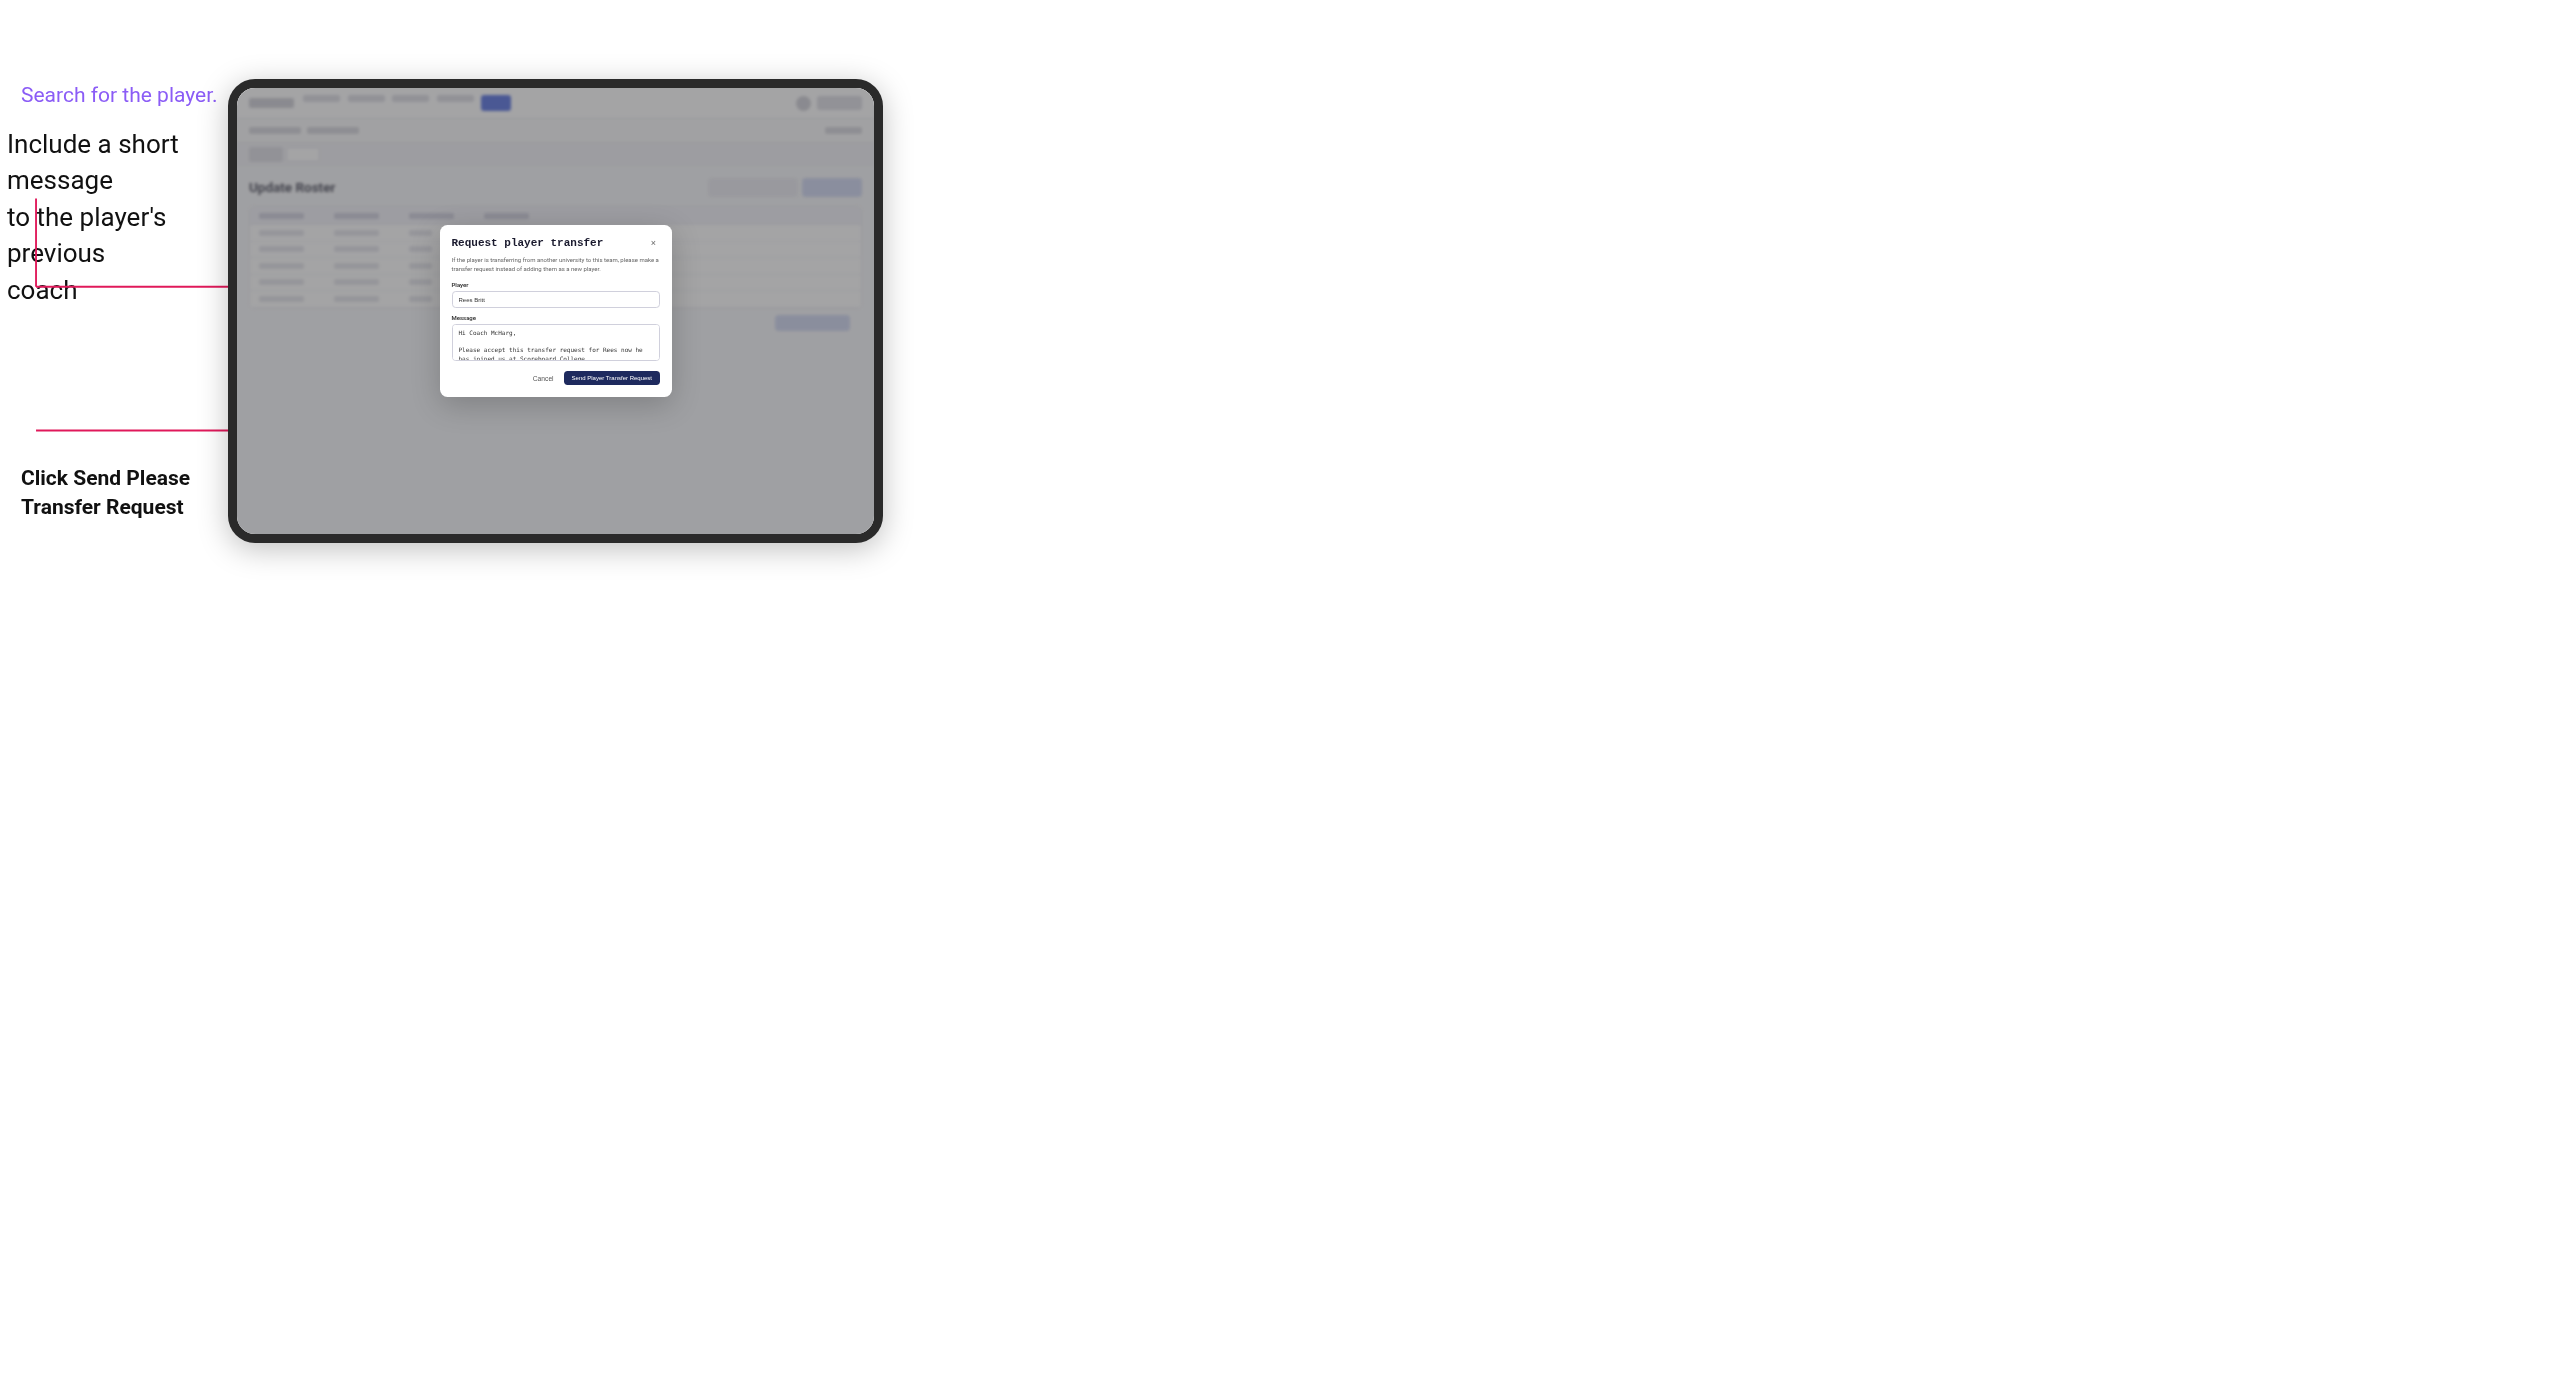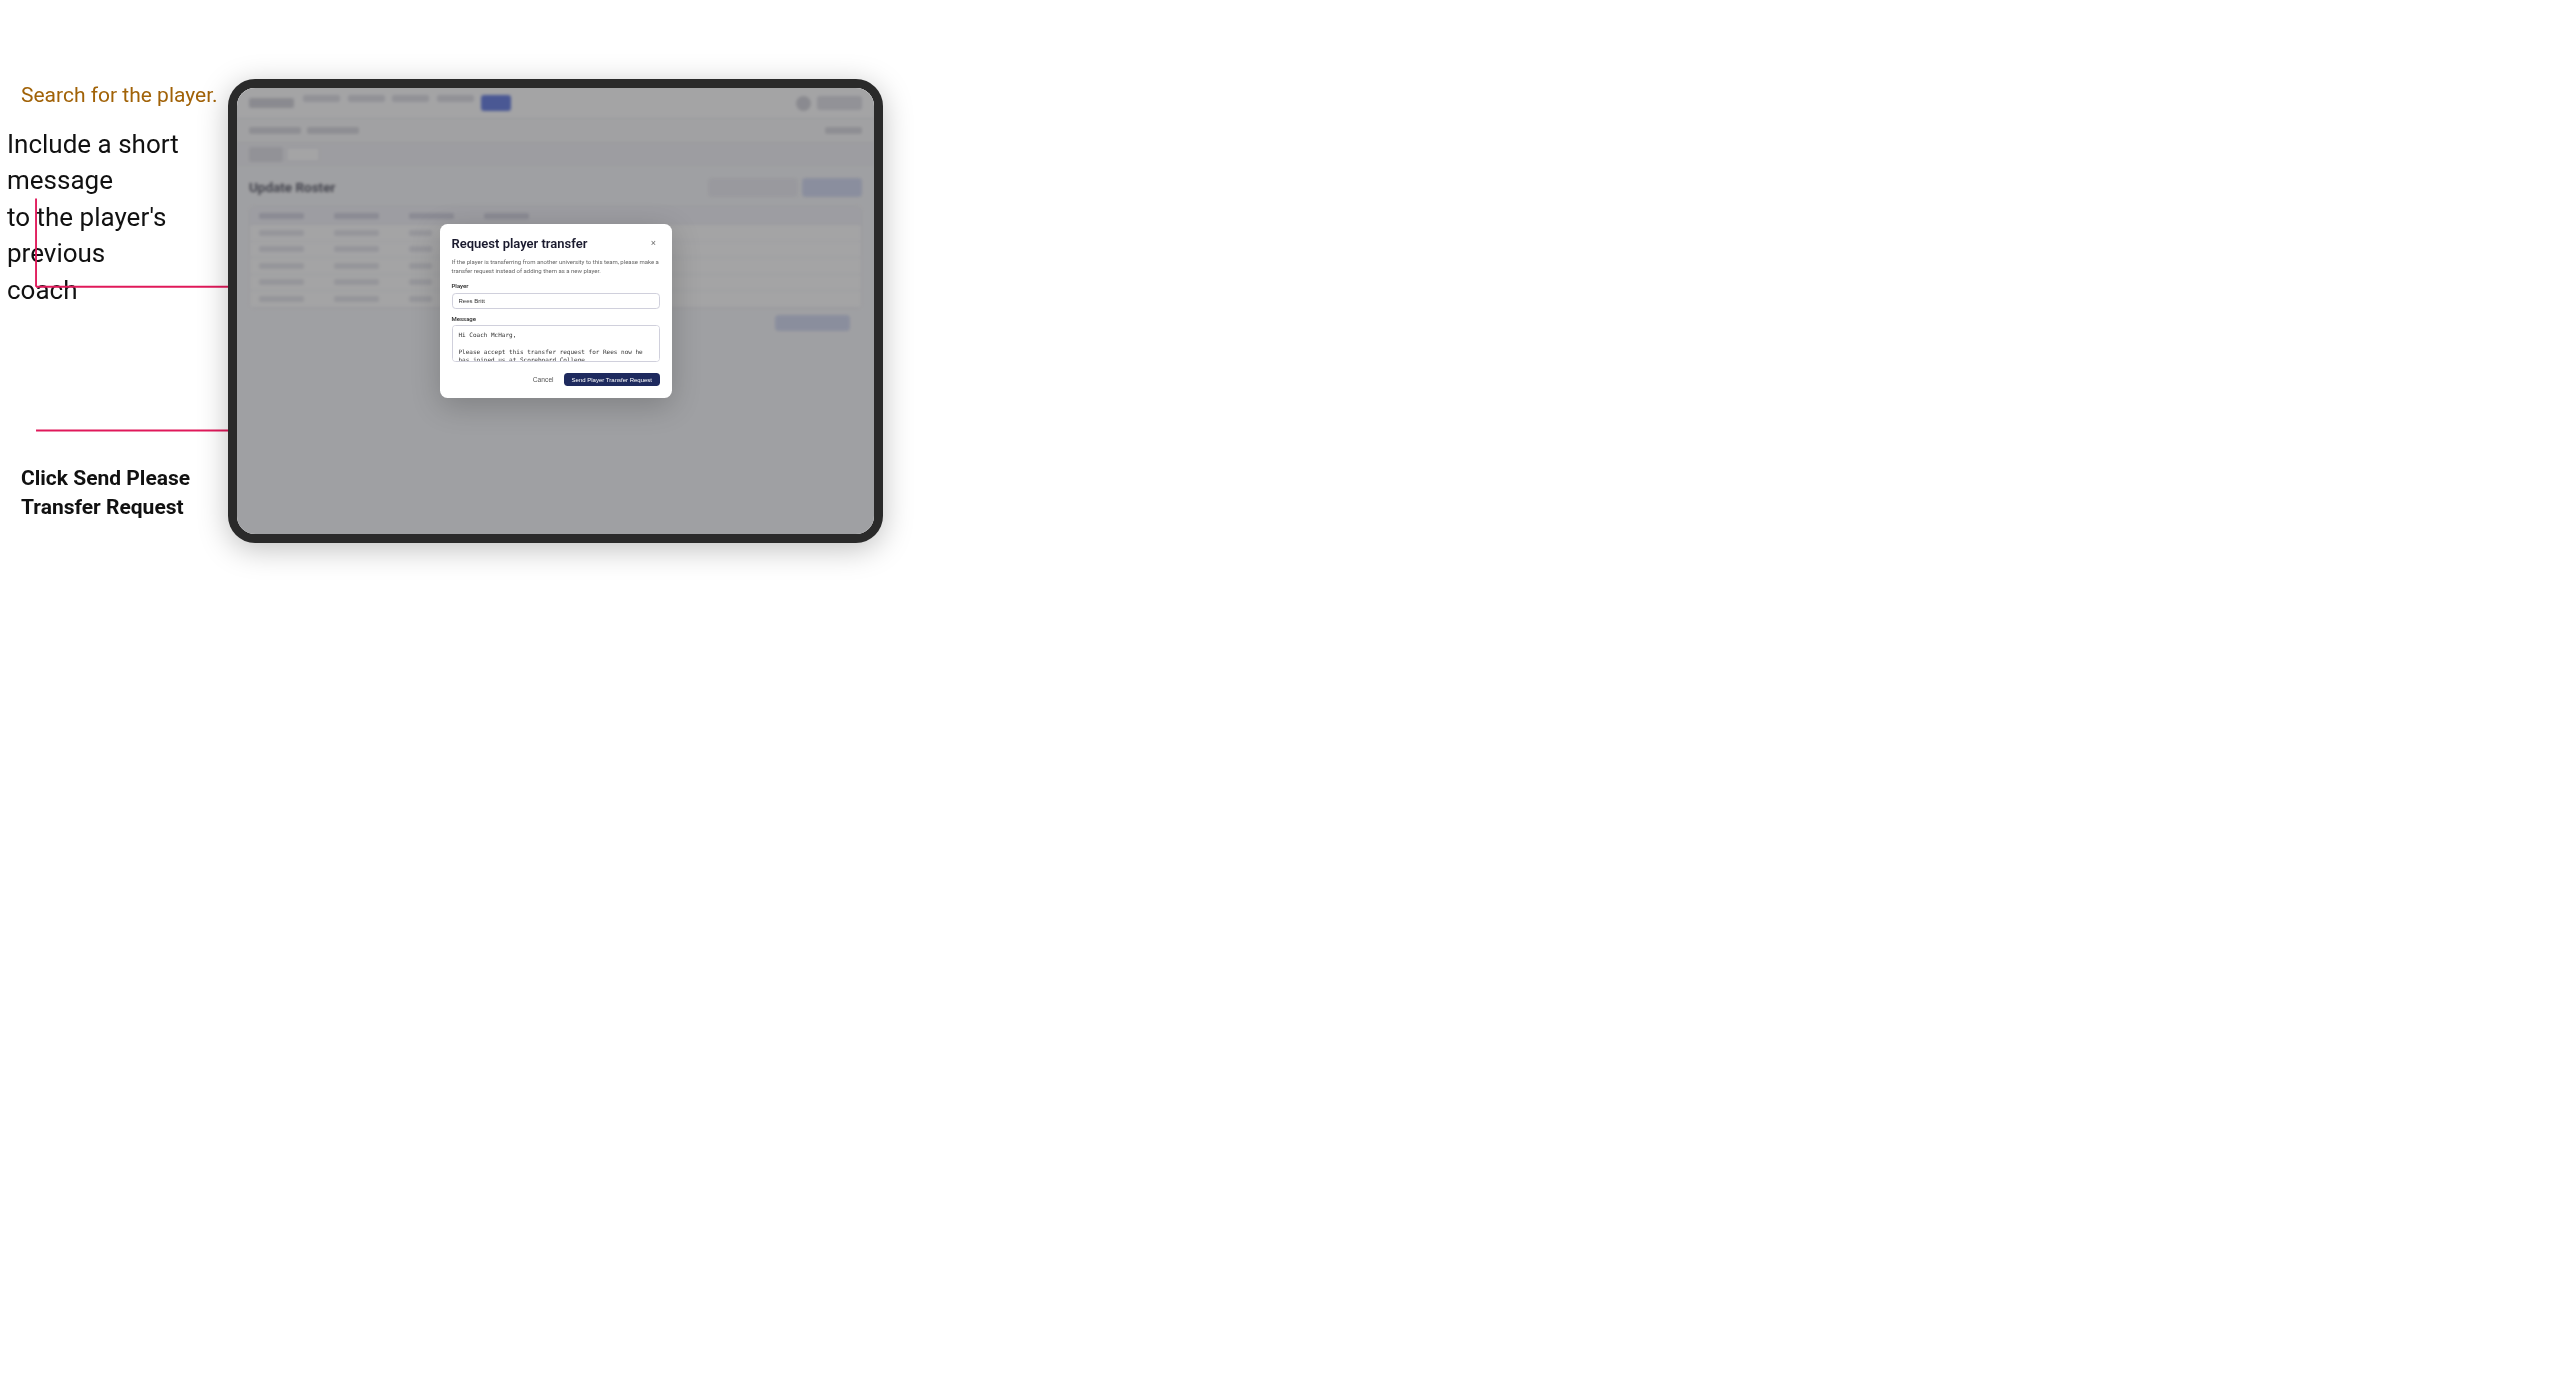--- a/index.html
+++ b/index.html
@@ -10,21 +10,21 @@
       height: 1386px;
       position: relative;
       overflow: hidden;
     }
 
     .annotation-search {
       position: absolute;
       left: 21px;
       top: 81px;
       font-size: 21px;
-      color: #a16207;
+      color: #8b5cf6;
       line-height: 1.4;
     }
 
     .annotation-message {
       position: absolute;
       left: 7px;
       top: 126px;
       font-size: 26px;
       color: #111;
       line-height: 1.4;
@@ -336,23 +336,24 @@
     }
 
     .modal-header {
       display: flex;
       justify-content: space-between;
       align-items: center;
       margin-bottom: 6px;
     }
 
     .modal-title {
-      font-size: 13px;
+      font-size: 11px;
       font-weight: 600;
       color: #1a1a2e;
+      font-family: Liberation Mono, monospace;
     }
 
     .modal-close-btn {
       width: 12px;
       height: 12px;
       display: flex;
       align-items: center;
       justify-content: center;
       cursor: pointer;
       color: #666;

